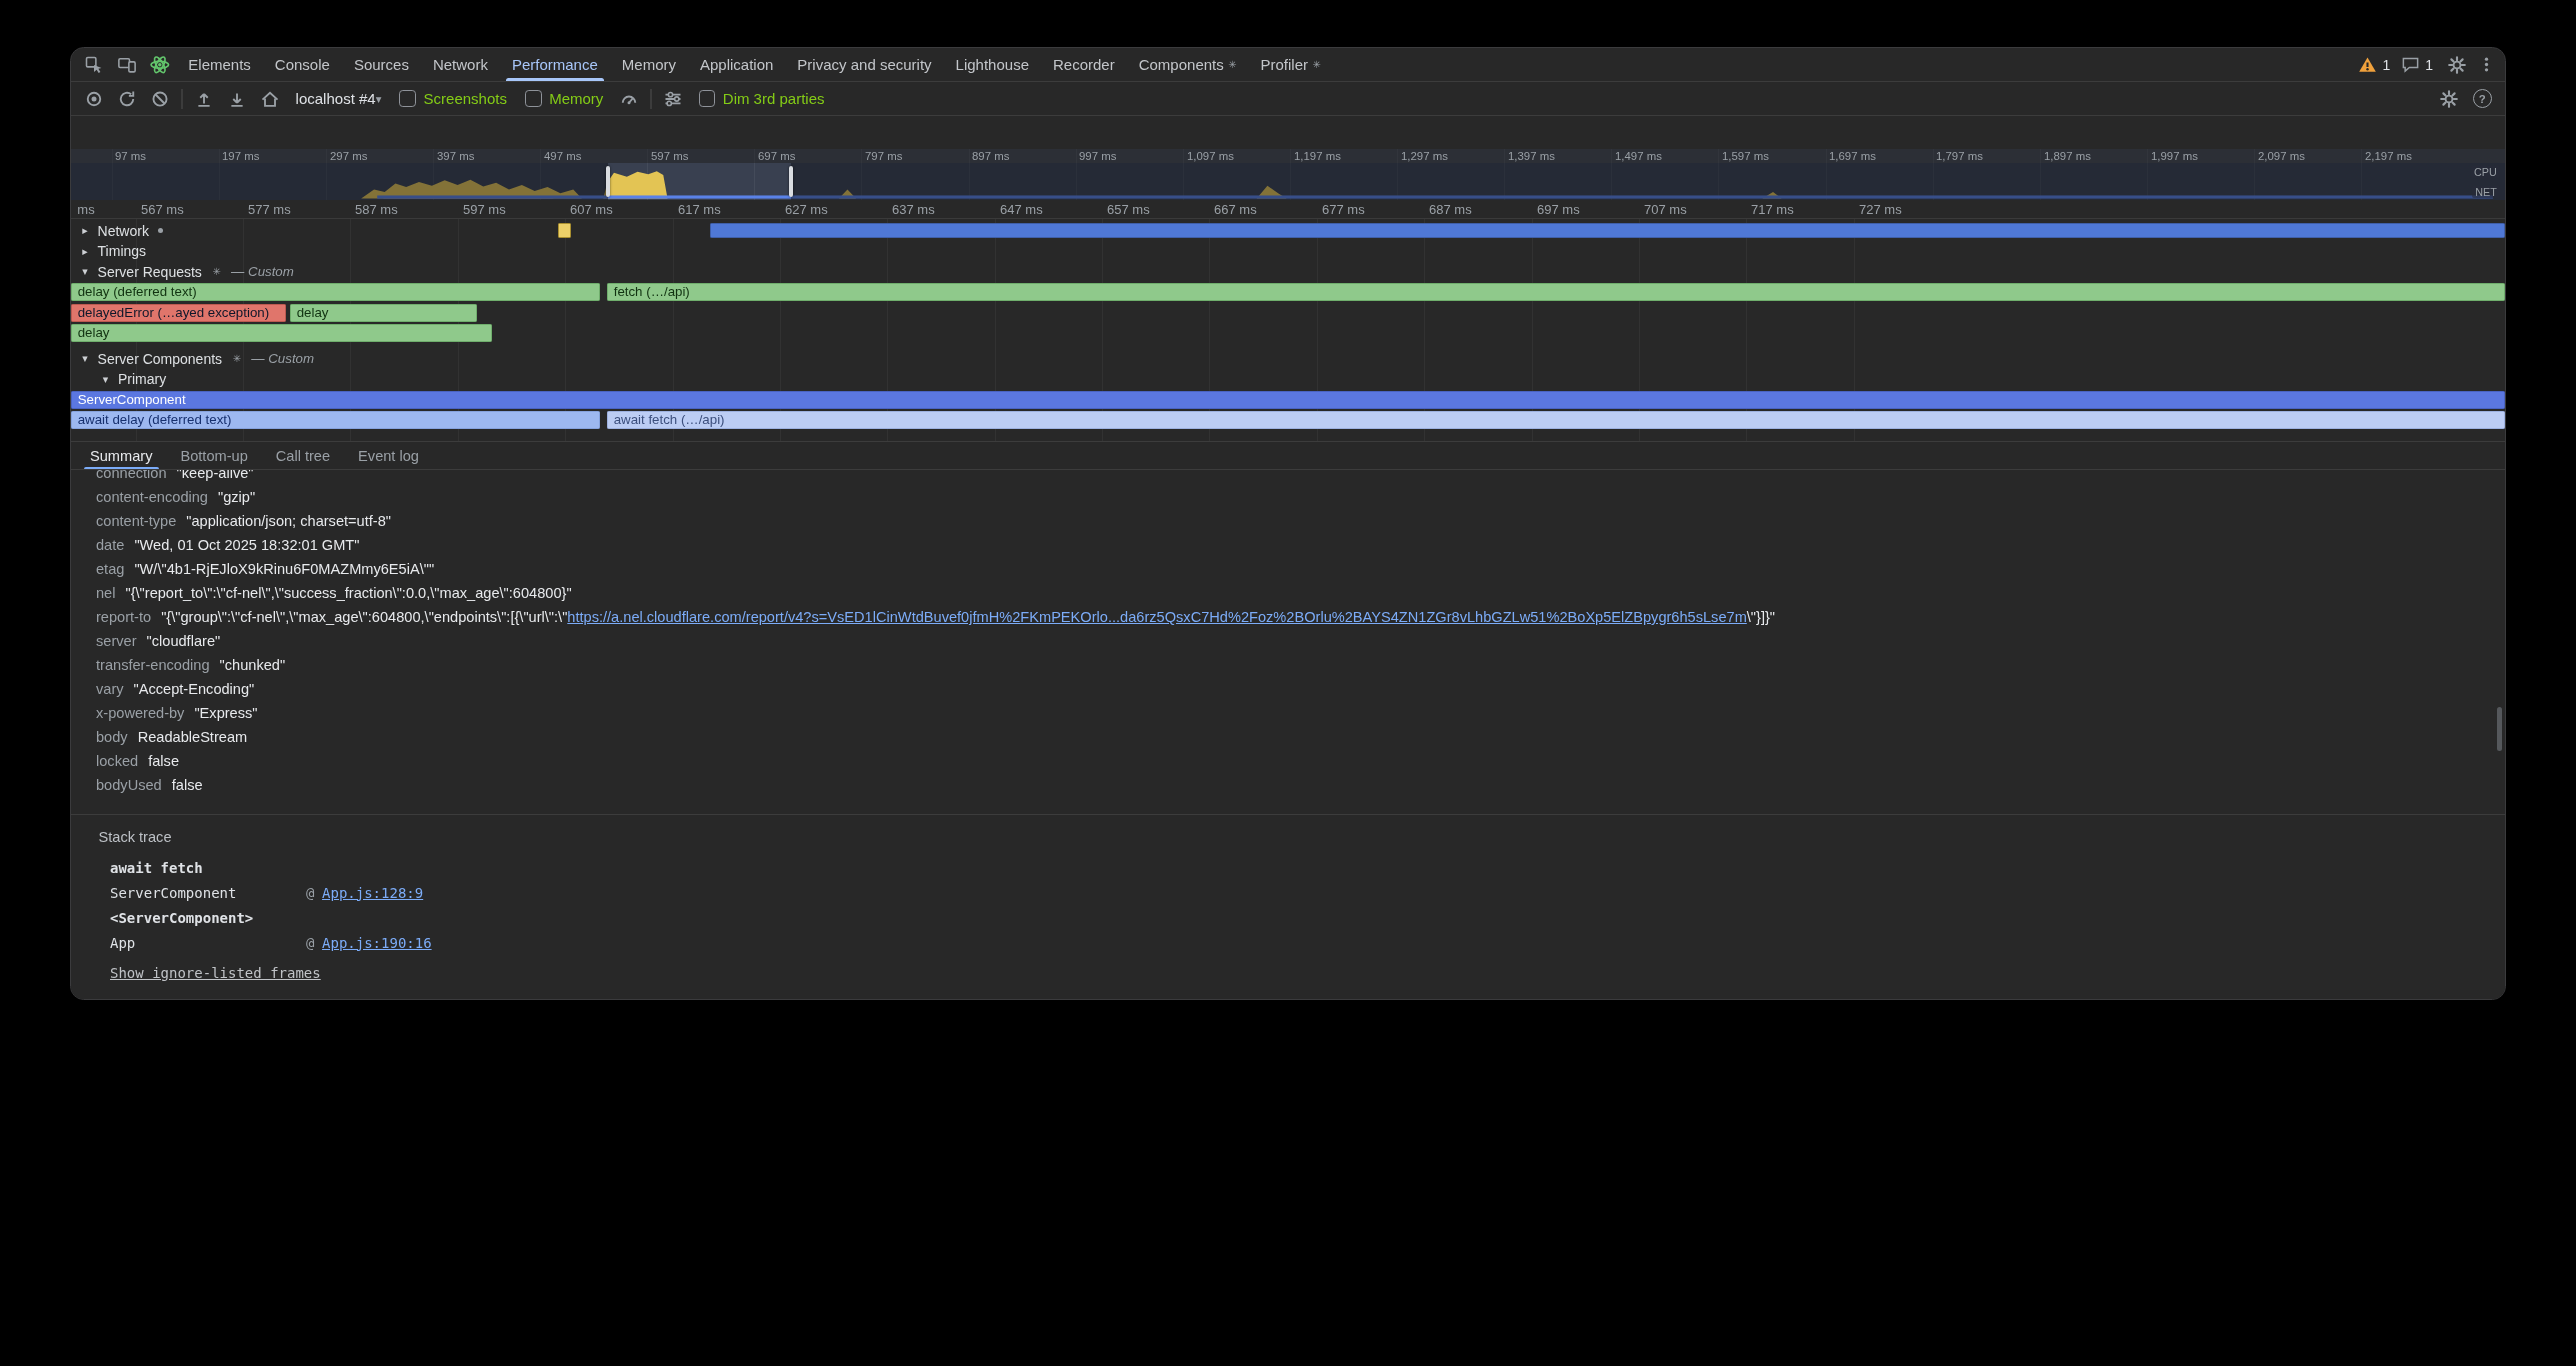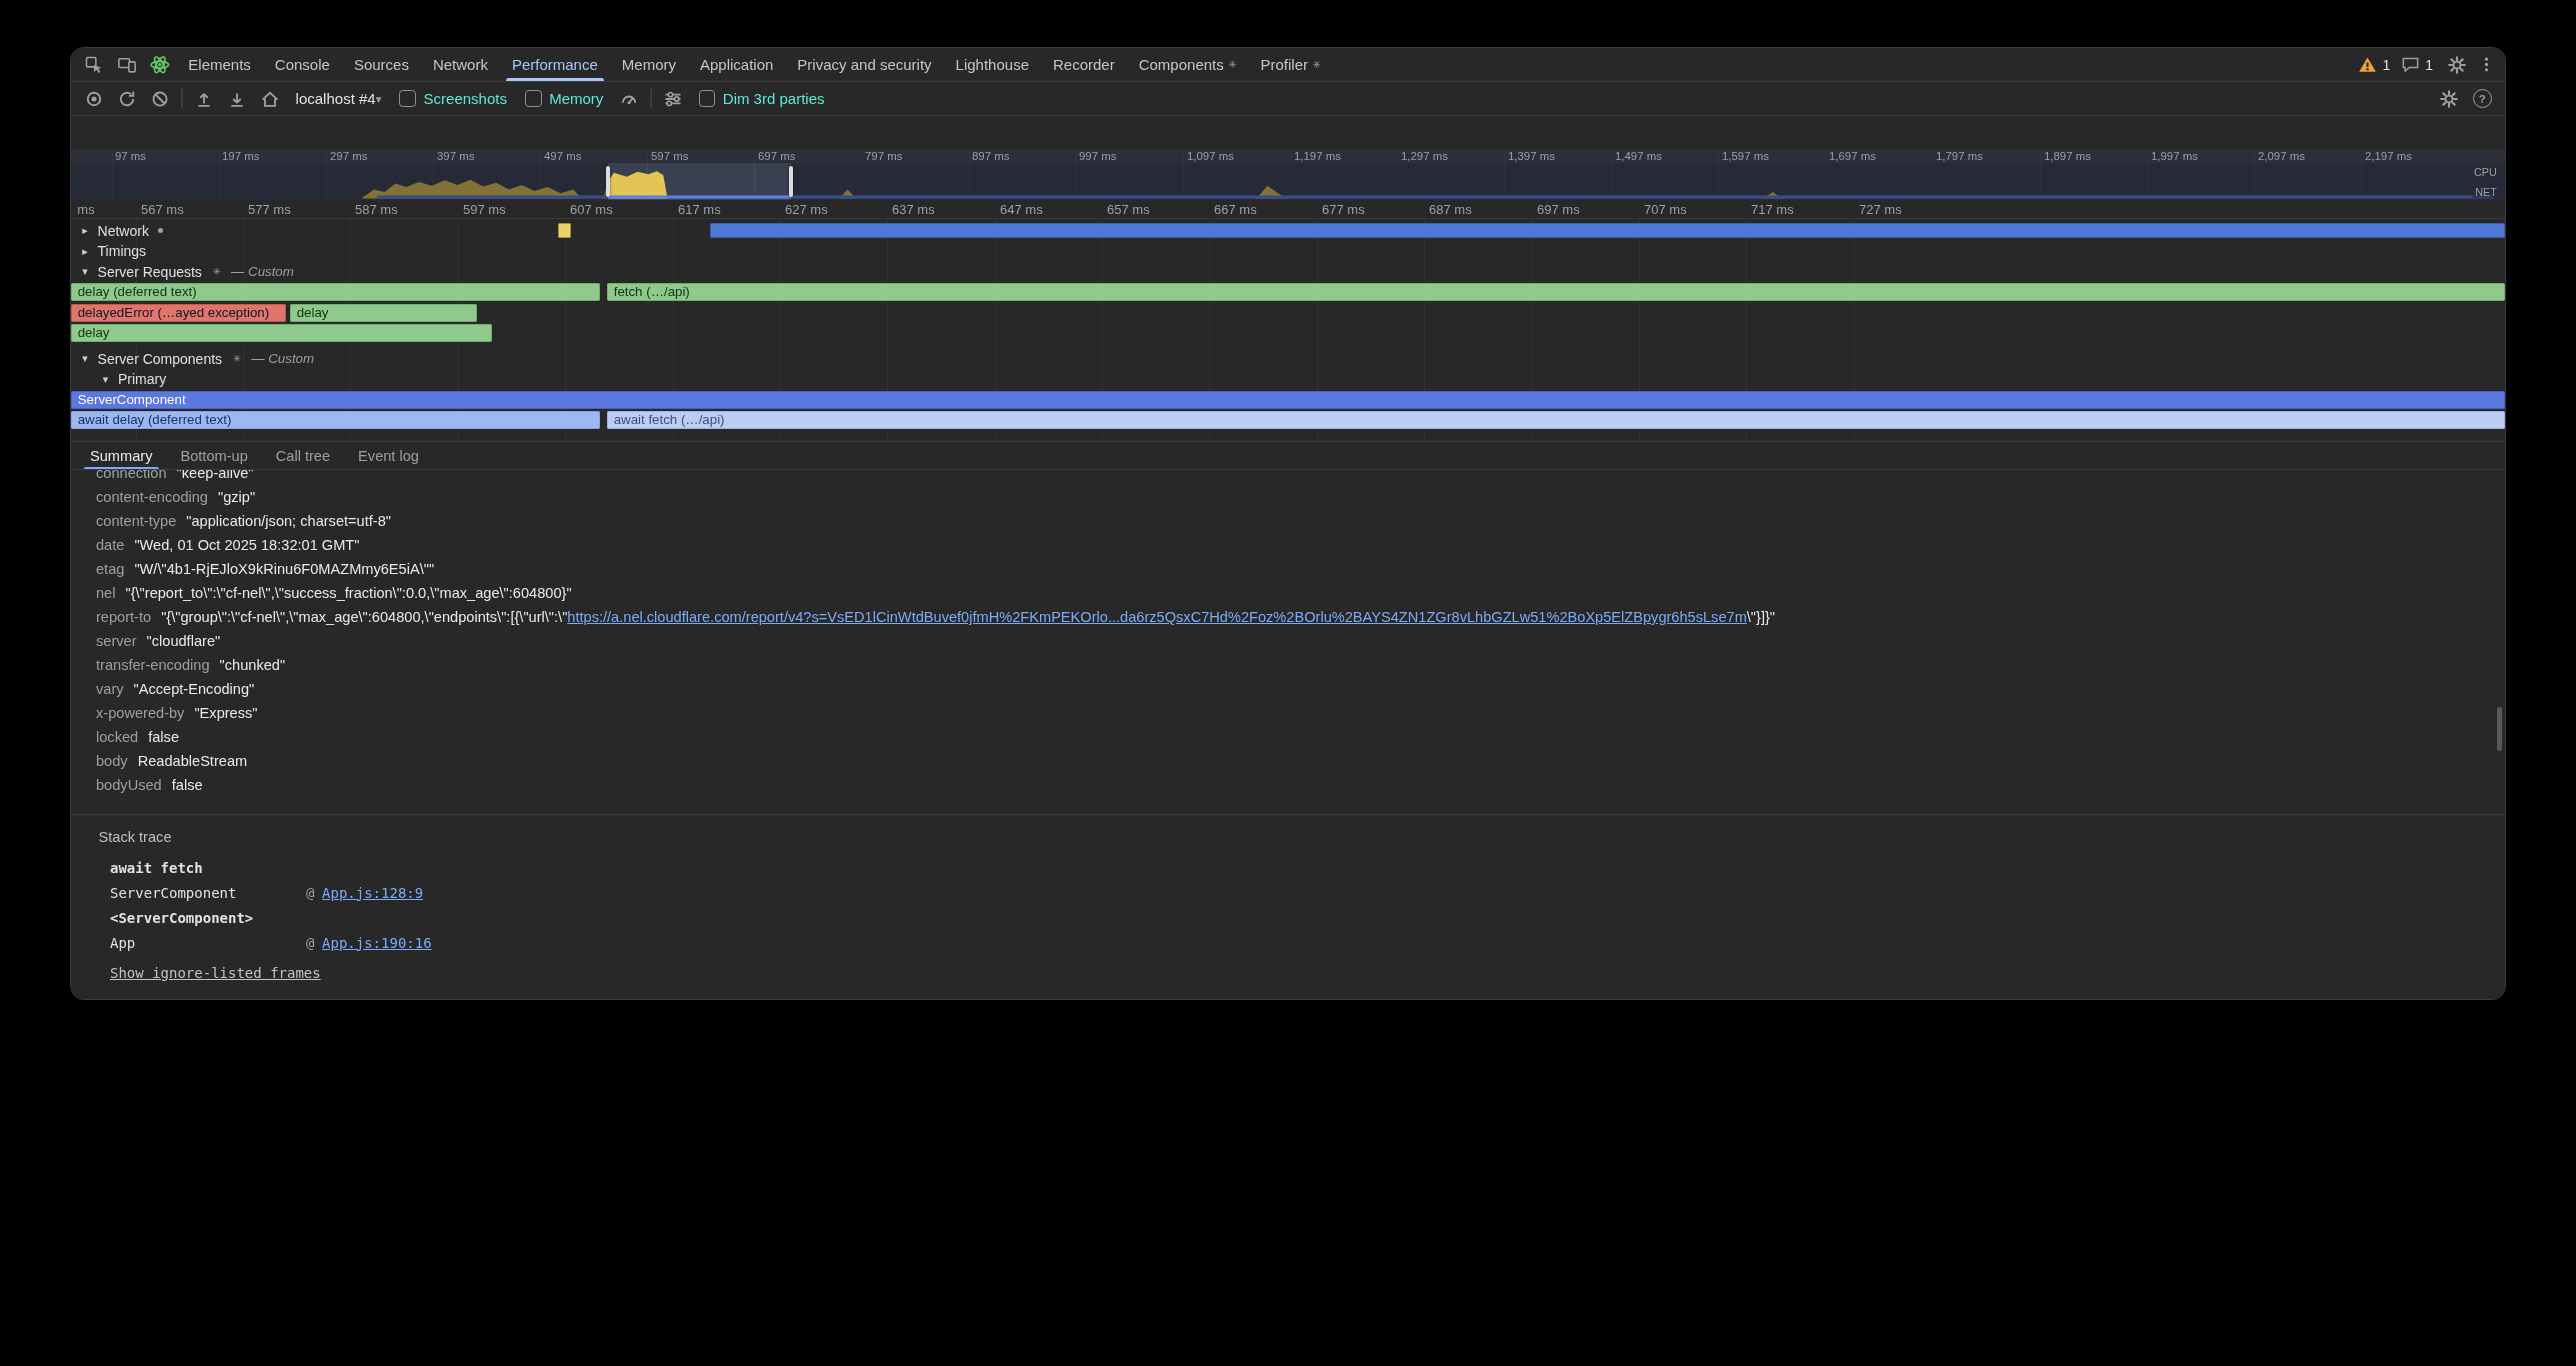--- a/index.html
+++ b/index.html
@@ -20,21 +20,21 @@
   .tab.sel{color:#a8c7fa;}
   .tab.sel::after{content:"";position:absolute;left:6.3px;right:6.3px;bottom:0;height:3.2px;background:#a8c7fa;border-radius:2.5px 2.5px 0 0;}
   .extb{font-size:10px;color:#9aa0a6;margin-left:4.4px;}
   .spacer{flex:1;}
   .count{font-size:14px;color:#dfe2e6;margin:0 7.6px 0 2.5px;}
   
   .ptoolbar{height:34px;display:flex;align-items:center;border-bottom:1.3px solid #3c3c3c;box-sizing:border-box;padding:0 6.3px;background:#282828;}
   .vsep{width:1.3px;height:20px;background:#3c3c3c;margin:0 5px;flex:none;}
   .dd{display:flex;align-items:center;padding:0 9px;font-size:15px;color:#dfe2e6;height:28px;border-radius:5px;flex:none;}
   .caret{font-size:11.4px;color:#9aa0a6;}
-  .cb{display:flex;align-items:center;gap:7.6px;padding:0 9px;font-size:15px;color:#5eead4;flex:none;}
+  .cb{display:flex;align-items:center;gap:7.6px;padding:0 9px;font-size:15px;color:#84cc16;flex:none;}
   .box{width:14.6px;height:14.6px;border:1.9px solid #8f939a;border-radius:3.8px;flex:none;background:transparent;}
   .qicon{width:17px;height:17px;border:1.9px solid #9aa0a6;border-radius:50%;color:#9aa0a6;font-size:11.4px;font-weight:700;display:flex;align-items:center;justify-content:center;}
   
   .ovlabels{position:absolute;top:101px;left:0;width:2434px;height:14px;background:#2c2f36;overflow:hidden;}
   .ovl{position:absolute;top:0.6px;font-size:11.4px;color:#9aa0a6;white-space:nowrap;}
   .ovchart{position:absolute;top:115px;left:0;width:2434px;height:37px;background:#394050;overflow:hidden;}
   .ovg{position:absolute;top:0;bottom:0;width:1.3px;background:rgba(255,255,255,.06);}
   .ovchart svg{position:absolute;left:0;top:0;}
   .dim{position:absolute;top:0;bottom:0;background:rgba(13,15,22,.45);}
   .handle{position:absolute;top:3.2px;bottom:3.2px;width:4.4px;background:#d9dce1;border-radius:2.5px;box-shadow:0 0 2.5px rgba(0,0,0,.6);}
@@ -456,22 +456,22 @@
           <div class="kv"><div class="k" style="display: inline;">content-encoding</div><div class="v" style="display: inline;">"gzip"</div></div>
           <div class="kv"><div class="k" style="display: inline;">content-type</div><div class="v" style="display: inline;">"application/json; charset=utf-8"</div></div>
           <div class="kv"><div class="k" style="display: inline;">date</div><div class="v" style="display: inline;">"Wed, 01 Oct 2025 18:32:01 GMT"</div></div>
           <div class="kv"><div class="k" style="display: inline;">etag</div><div class="v" style="display: inline;">"W/\"4b1-RjEJloX9kRinu6F0MAZMmy6E5iA\""</div></div>
           <div class="kv"><div class="k" style="display: inline;">nel</div><div class="v" style="display: inline;">"{\"report_to\":\"cf-nel\",\"success_fraction\":0.0,\"max_age\":604800}"</div></div>
           <div class="kv"><div class="k" style="display: inline;">report-to</div><div class="v" style="display: inline;">"{\"group\":\"cf-nel\",\"max_age\":604800,\"endpoints\":[{\"url\":\"</div><div class="vlink" style="display: inline;">https://a.nel.cloudflare.com/report/v4?s=VsED1lCinWtdBuvef0jfmH%2FKmPEKOrlo...da6rz5QsxC7Hd%2Foz%2BOrlu%2BAYS4ZN1ZGr8vLhbGZLw51%2BoXp5ElZBpygr6h5sLse7m</div><div class="v" style="display: inline;">\"}]}"</div></div>
           <div class="kv"><div class="k" style="display: inline;">server</div><div class="v" style="display: inline;">"cloudflare"</div></div>
           <div class="kv"><div class="k" style="display: inline;">transfer-encoding</div><div class="v" style="display: inline;">"chunked"</div></div>
           <div class="kv"><div class="k" style="display: inline;">vary</div><div class="v" style="display: inline;">"Accept-Encoding"</div></div>
           <div class="kv"><div class="k" style="display: inline;">x-powered-by</div><div class="v" style="display: inline;">"Express"</div></div>
+          <div class="kv"><div class="k" style="display: inline;">body</div><div class="v" style="display: inline;">ReadableStream</div></div>
           <div class="kv"><div class="k" style="display: inline;">locked</div><div class="v" style="display: inline;">false</div></div>
-          <div class="kv"><div class="k" style="display: inline;">body</div><div class="v" style="display: inline;">ReadableStream</div></div>
           <div class="kv"><div class="k" style="display: inline;">bodyUsed</div><div class="v" style="display: inline;">false</div></div>
         </div>
       <div class="hr"></div>
       <div class="stitle">Stack trace</div>
       <div id="stack-frames">
           <div class="frame">
             <div class="fb">await fetch</div>
           </div>
           <div class="frame">
             <div class="fn">ServerComponent</div>

